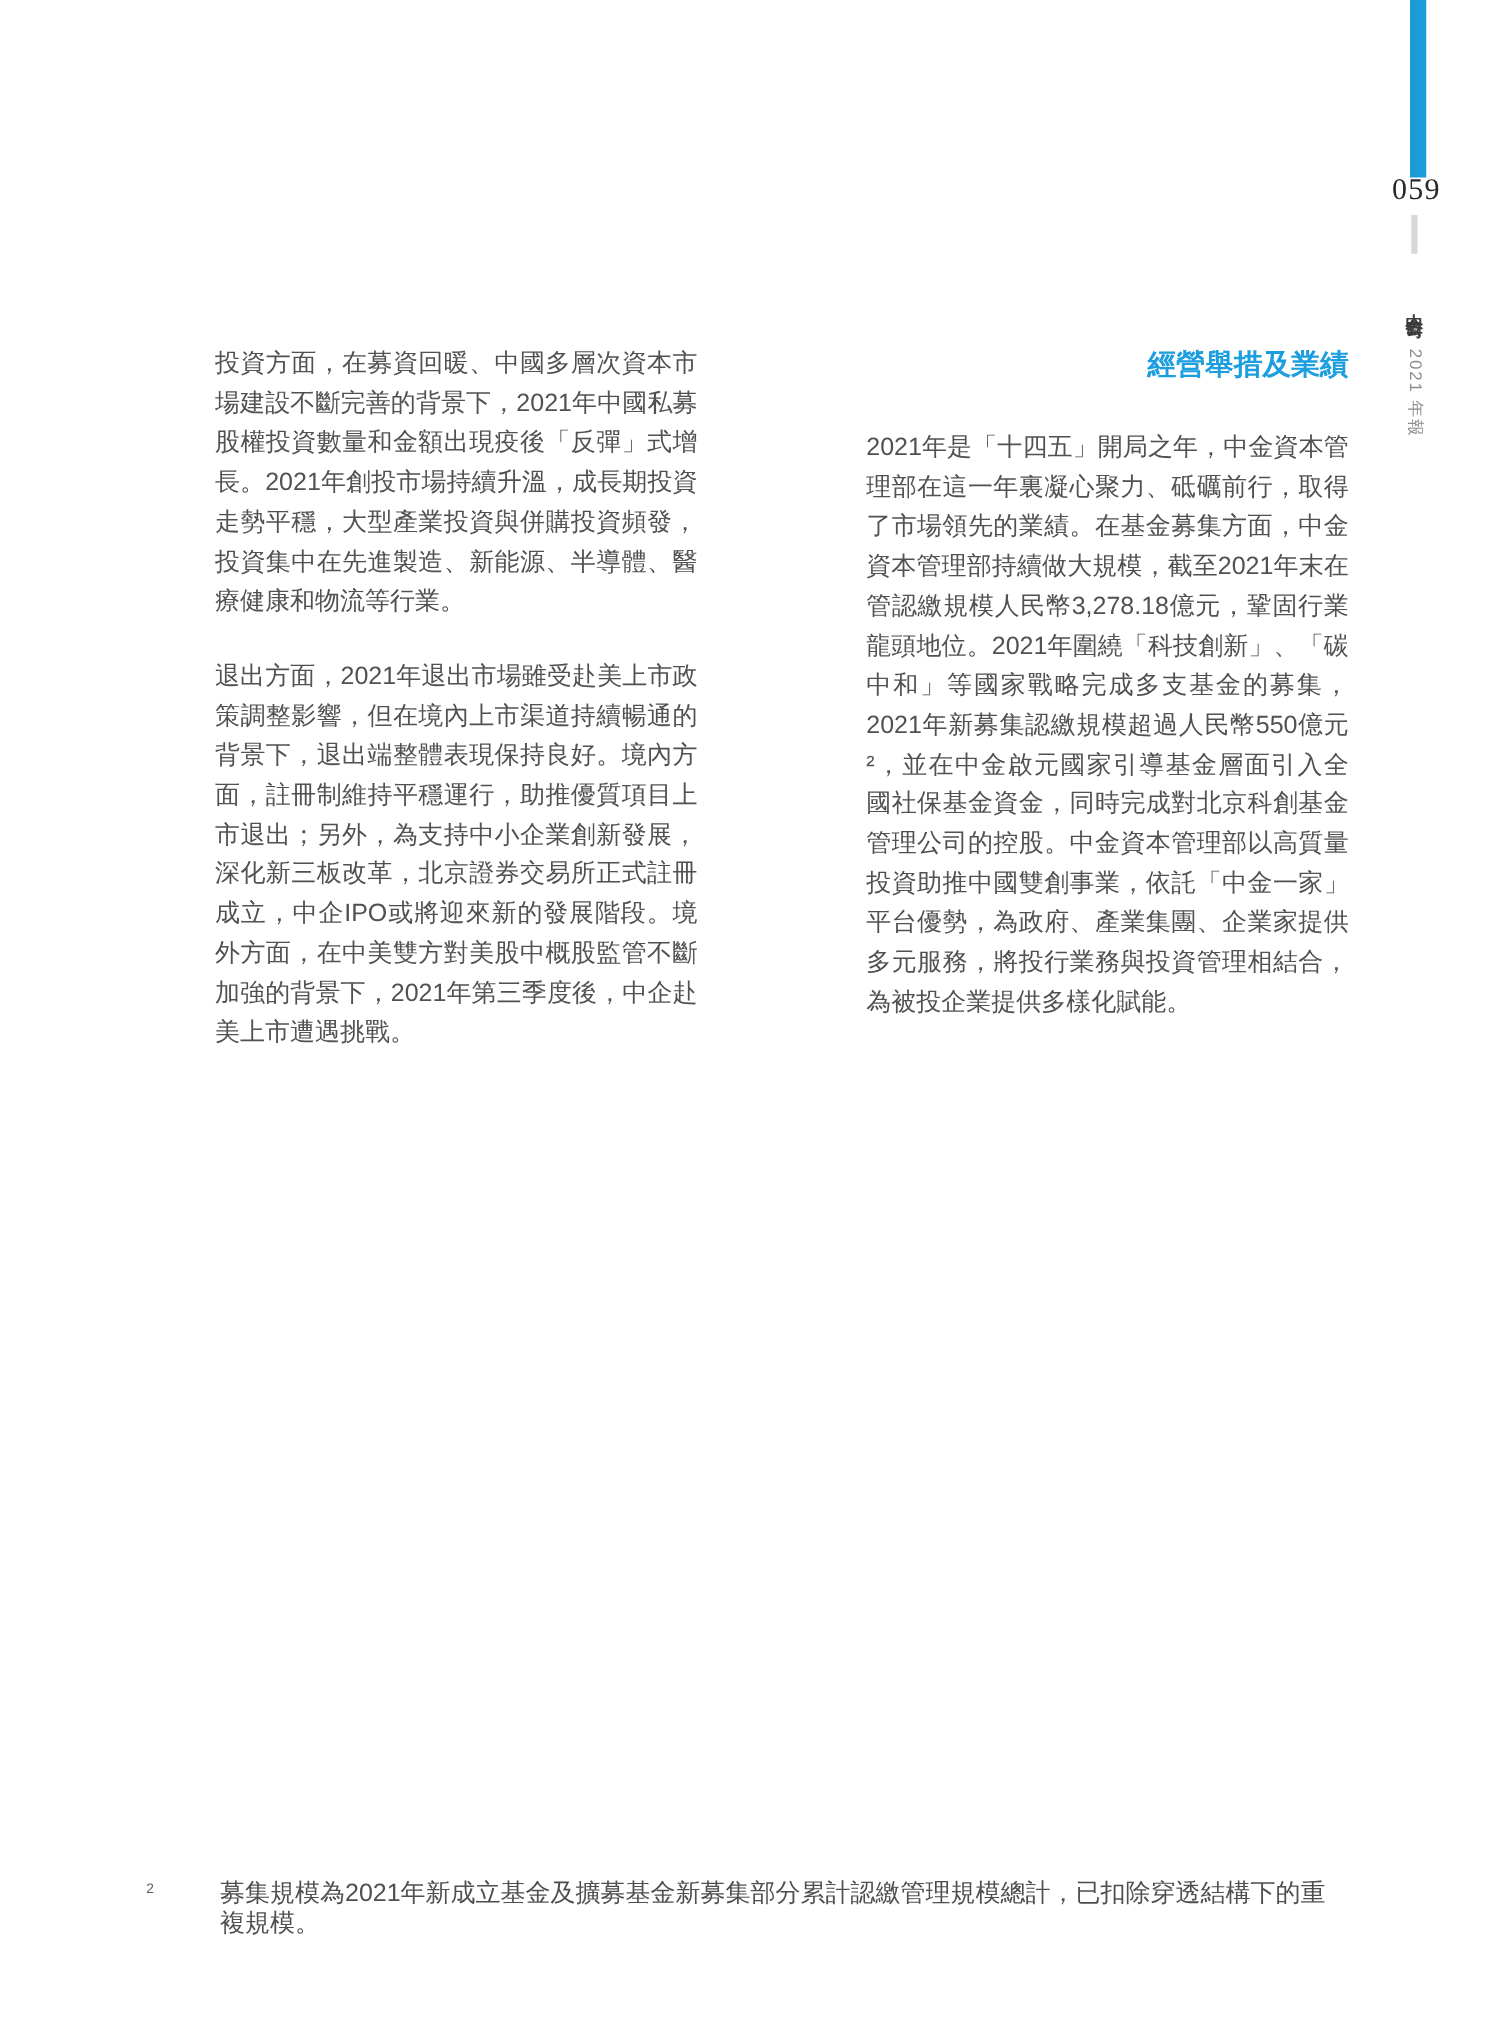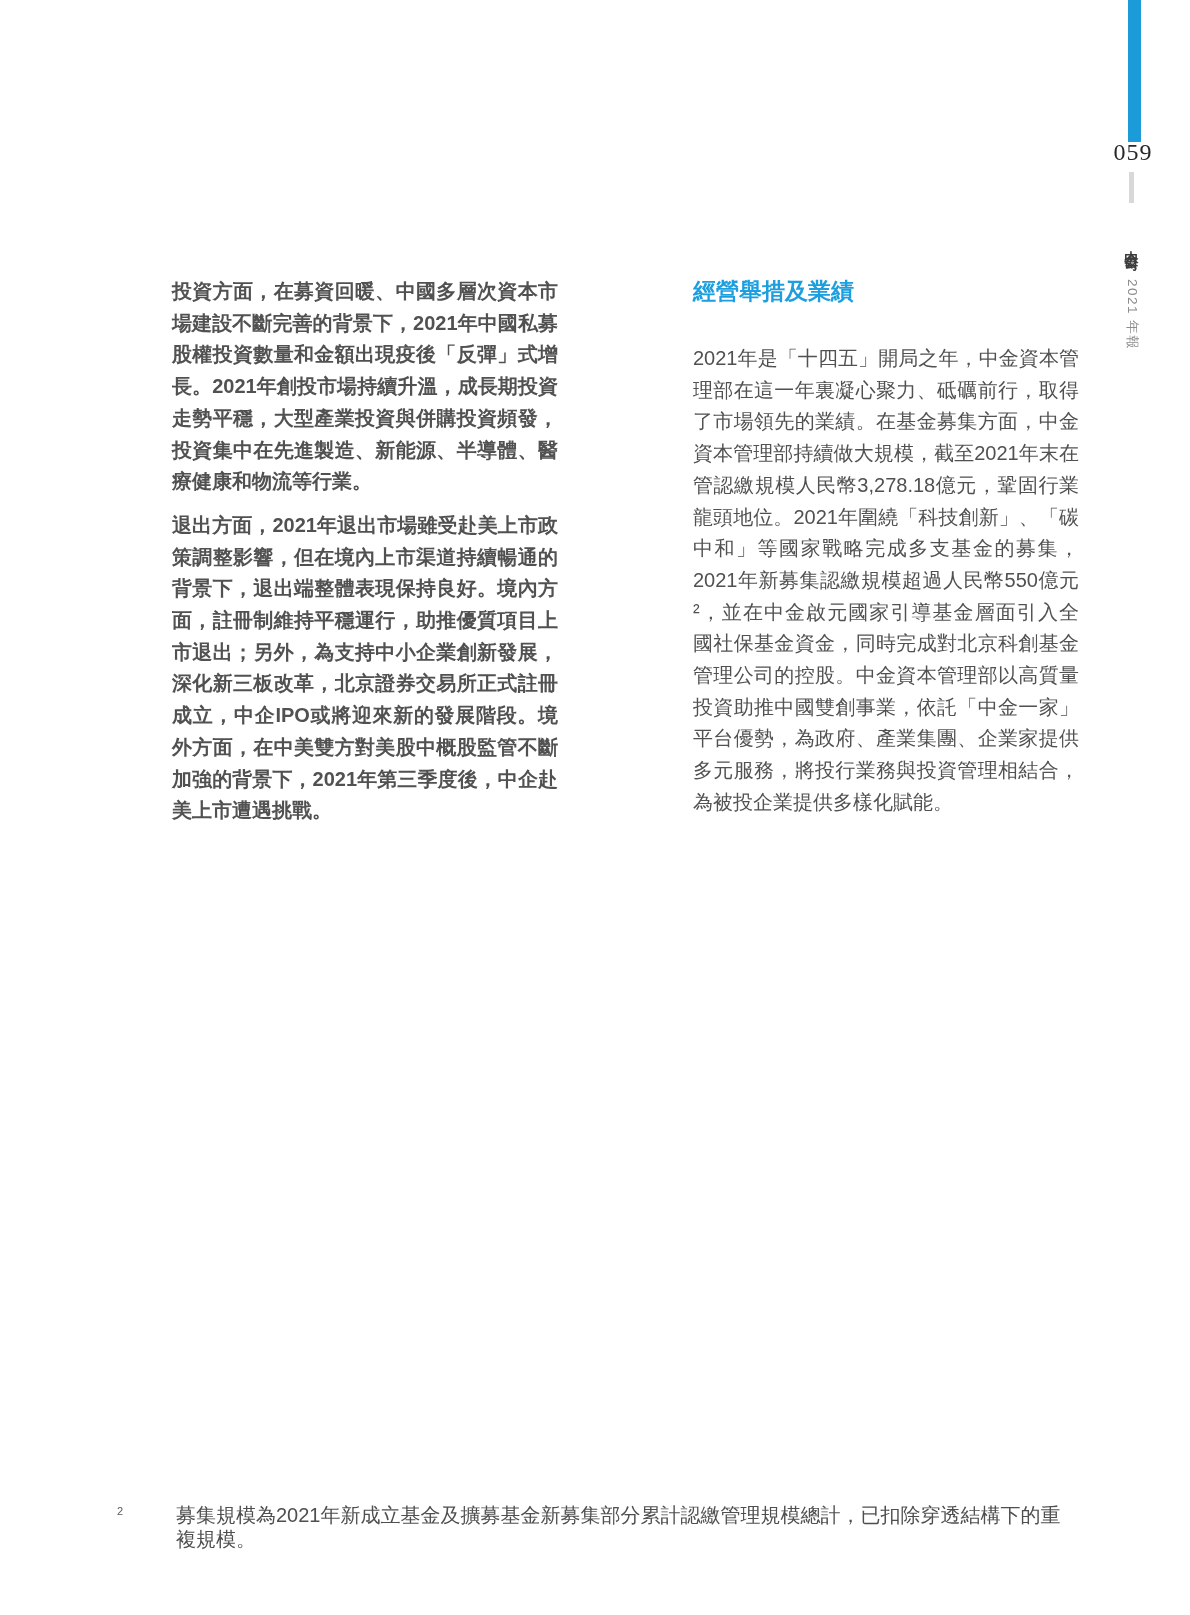--- a/index.html
+++ b/index.html
@@ -80,32 +80,32 @@
   
   .col {
     position: absolute;
     color: #515151;
     font-size: 20px;
     line-height: 31.7px;
     text-align: justify;
     text-justify: inter-character;
   }
   .col p { margin: 0; }
-  .col-left { left: 172px; top: 276px; width: 386px; font-weight: bold; }
-  .col-left p + p { margin-top: 12px; }
+  .col-left { left: 172px; top: 276px; width: 386px; }
+  .col-left p + p { margin-top: 28px; }
   .col-right { left: 693px; top: 277px; width: 386px; }
   .col-right p { margin-top: 38px; }
 
   .section-heading {
     margin: 0;
     font-size: 23px;
     font-weight: bold;
     color: #1d9fdf;
     line-height: 28px;
-    text-align: left;
+    text-align: right;
   }
 
   
   .footnote {
     position: absolute;
     left: 117px;
     top: 1503px;
     width: 960px;
     display: flex;
     align-items: flex-start;

